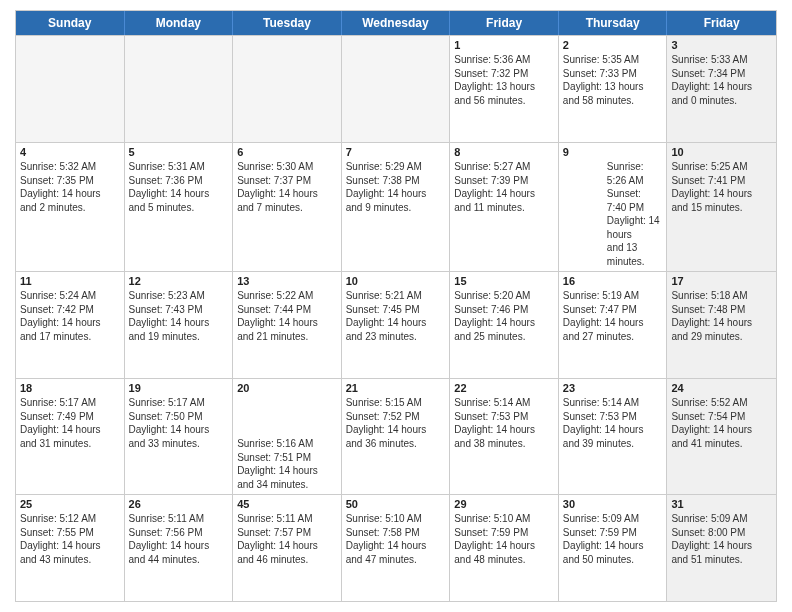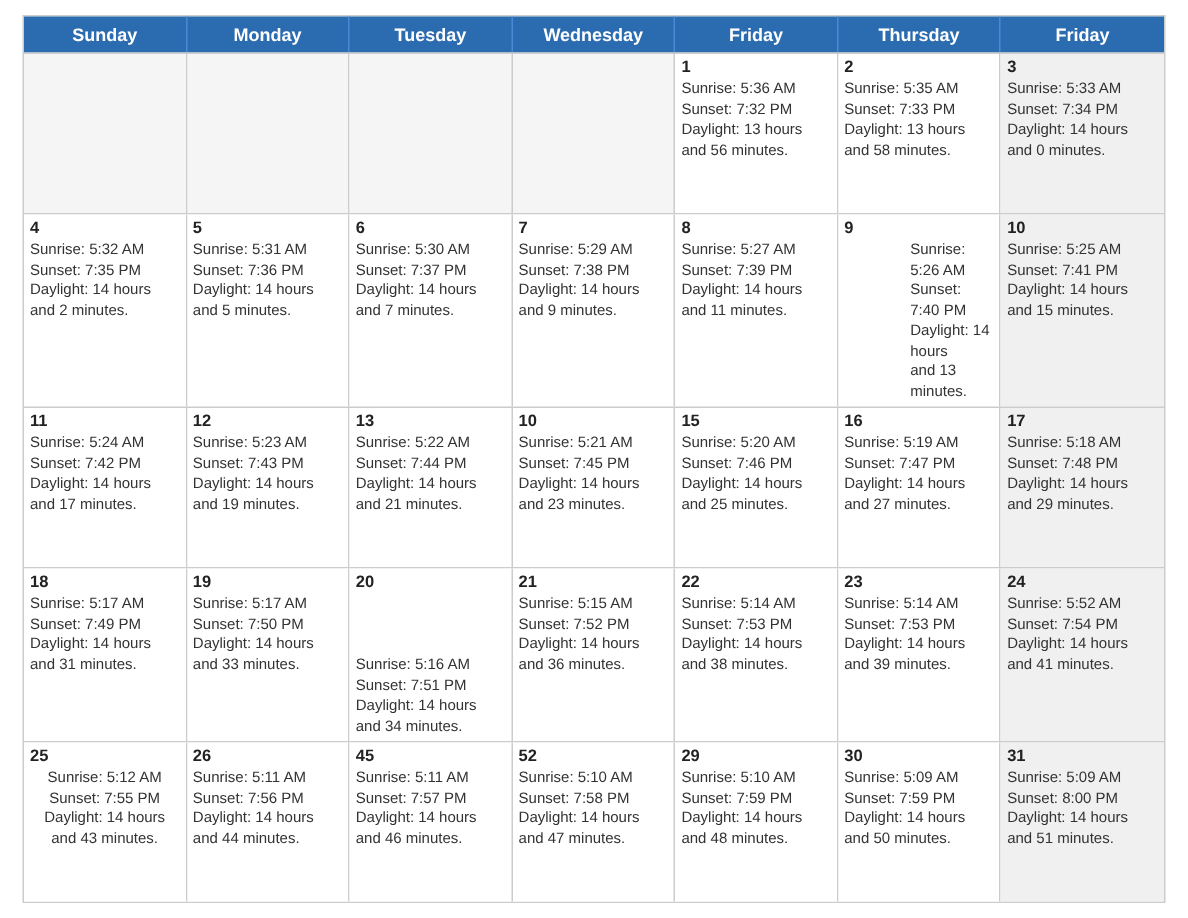--- a/index.html
+++ b/index.html
@@ -308,41 +308,41 @@
             <div class="day-num">24</div>
             <div class="cell-text" style="white-space: pre-line;">Sunrise: 5:52 AM
 Sunset: 7:54 PM
 Daylight: 14 hours
 and 41 minutes.</div>
           </div>
         </div>
         <div class="cal-row">
           <div class="cal-cell">
             <div class="day-num">25</div>
-            <div class="cell-text" style="white-space: pre-line; text-align: center;">Sunrise: 5:12 AM
+            <div class="cell-text" style="white-space: pre-line;">Sunrise: 5:12 AM
 Sunset: 7:55 PM
 Daylight: 14 hours
 and 43 minutes.</div>
           </div>
           <div class="cal-cell">
             <div class="day-num">26</div>
             <div class="cell-text" style="white-space: pre-line;">Sunrise: 5:11 AM
 Sunset: 7:56 PM
 Daylight: 14 hours
 and 44 minutes.</div>
           </div>
           <div class="cal-cell">
             <div class="day-num">45</div>
             <div class="cell-text" style="white-space: pre-line;">Sunrise: 5:11 AM
 Sunset: 7:57 PM
 Daylight: 14 hours
 and 46 minutes.</div>
           </div>
           <div class="cal-cell">
-            <div class="day-num">52</div>
+            <div class="day-num">50</div>
             <div class="cell-text" style="white-space: pre-line;">Sunrise: 5:10 AM
 Sunset: 7:58 PM
 Daylight: 14 hours
 and 47 minutes.</div>
           </div>
           <div class="cal-cell">
             <div class="day-num">29</div>
             <div class="cell-text" style="white-space: pre-line;">Sunrise: 5:10 AM
 Sunset: 7:59 PM
 Daylight: 14 hours

